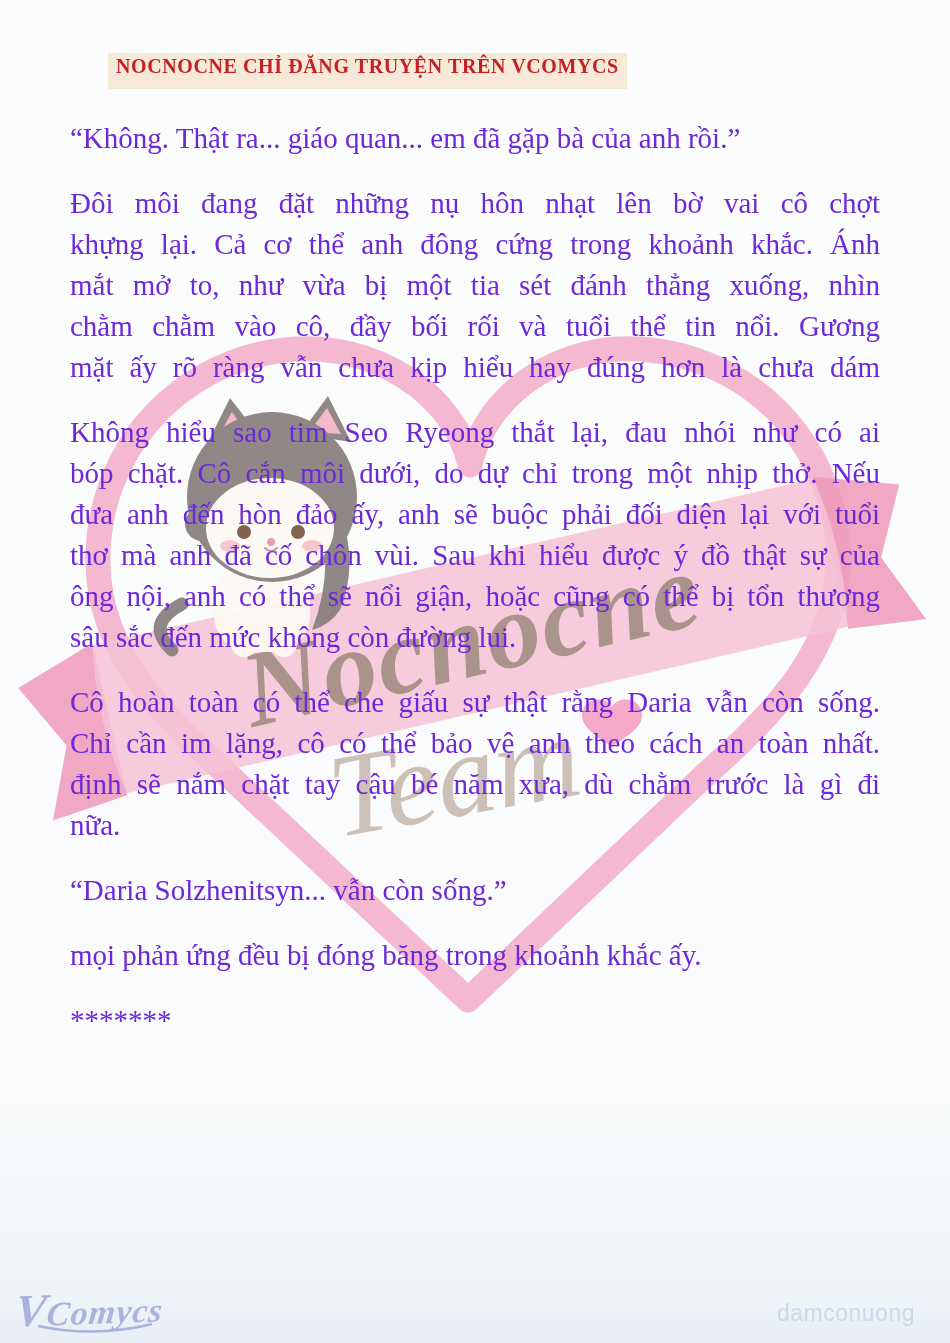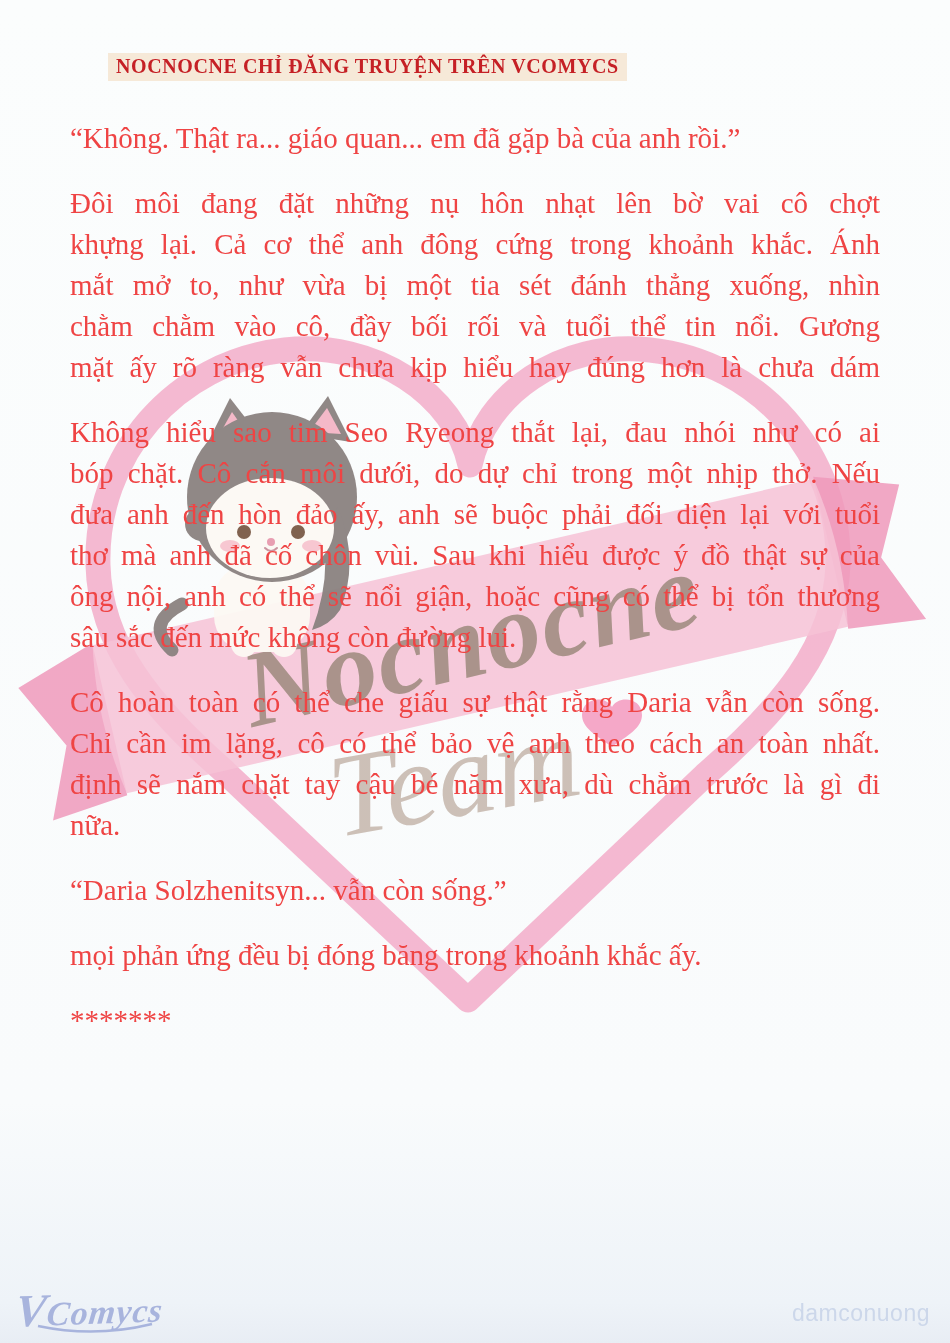--- a/index.html
+++ b/index.html
@@ -7,40 +7,40 @@
     width:950px;height:1343px;position:relative;overflow:hidden;
     background:linear-gradient(180deg,#fbfdfd 0%,#f9fbfc 82%,#eef3f8 97%,#e8edf4 100%);
     font-family:"Liberation Serif","DejaVu Serif",serif;
   }
   #wm{position:absolute;left:0;top:0;z-index:1;}
   .header-notice{
     position:absolute;left:108px;top:53px;z-index:3;
     display:inline-block;background:#f6e9d8;color:#c52025;
     font-family:"Liberation Serif","DejaVu Serif",serif;
     font-weight:bold;font-size:20px;letter-spacing:.6px;
-    padding:2px 8px 3px 8px;
+    padding:2px 8px 11px 8px;
   }
   .story{
     position:absolute;left:70px;top:118px;width:810px;z-index:2;
-    font-size:29px;line-height:41px;color:#ef4444;
+    font-size:29px;line-height:41px;color:#6d28d9;
   }
   .para{margin:0 0 24px 0;}
   .line{display:block;}
   .just{text-align:justify;text-align-last:justify;}
   .lastline{text-align:left;}
   .publisher-logo{
     position:absolute;left:16px;top:1282px;z-index:3;
     color:#a8b4dd;font-family:"Liberation Serif","DejaVu Serif",serif;
     font-style:italic;font-weight:bold;font-size:34px;letter-spacing:1px;
     transform:skewX(-8deg) rotate(-2deg);
   }
   .publisher-logo::first-letter{font-size:46px;}
   .logo-swoosh{position:absolute;left:30px;top:1322px;z-index:3;}
   .site-watermark{
-    position:absolute;right:20px;top:1300px;z-index:3;
+    position:absolute;right:35px;top:1300px;z-index:3;
     color:#ccd7ea;font-family:"Liberation Sans","DejaVu Sans",sans-serif;
     font-size:23px;letter-spacing:.5px;
   }
 </style>
 </head>
 <body>
 
 <svg id="wm" width="950" height="1343" viewBox="0 0 950 1343">
 
   <path d="M470 465 C455 395, 375 340, 285 350 C175 362, 95 455, 98 565

